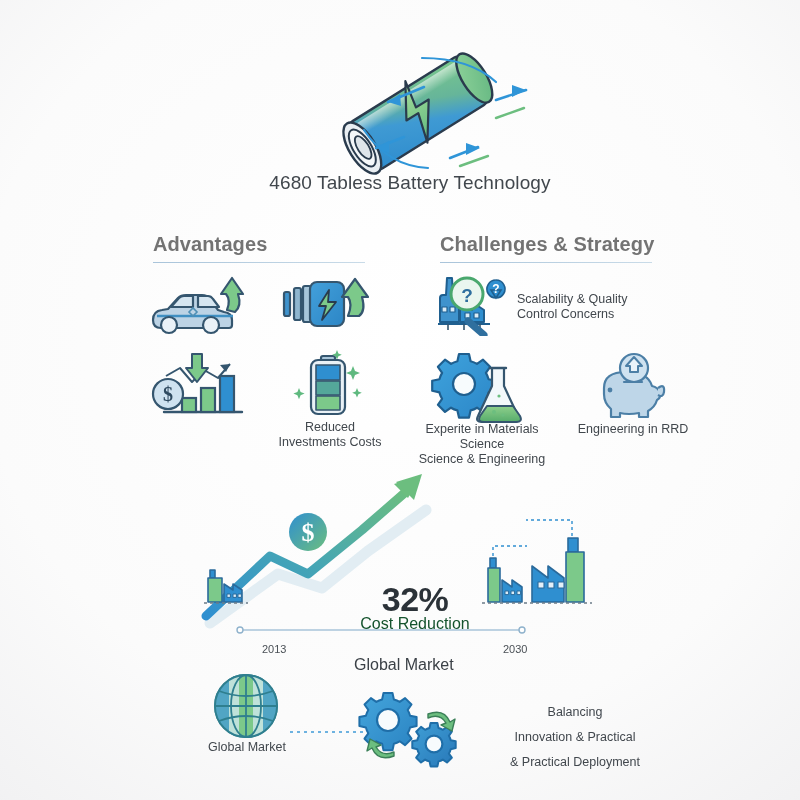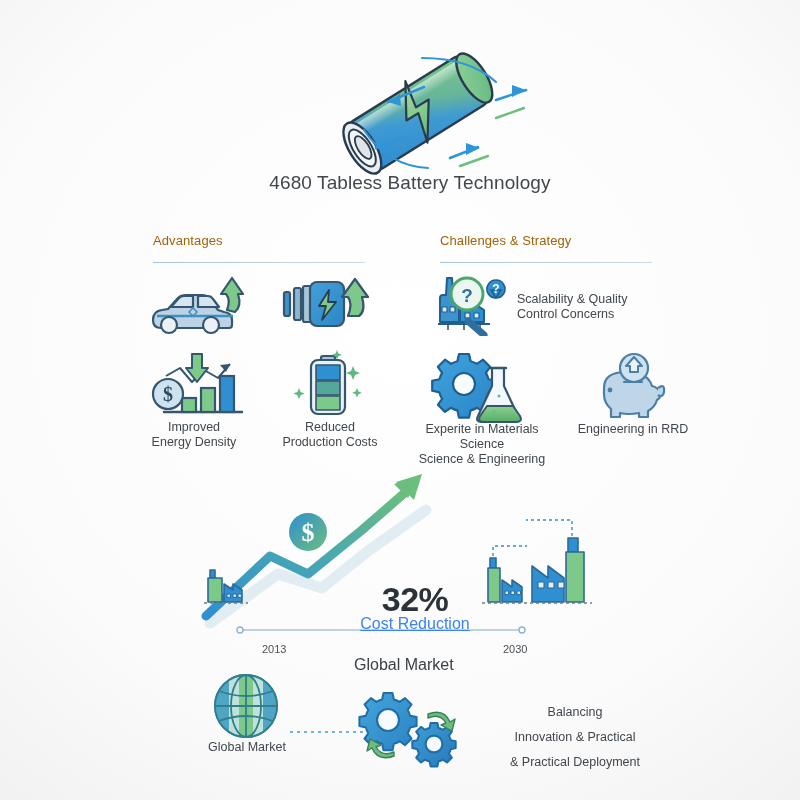--- a/index.html
+++ b/index.html
@@ -10,34 +10,34 @@
     color:#3b4147;
   }
   .stage{position:relative;width:800px;height:800px;margin-left:10px;}
   .abs{position:absolute;}
 
   
   .hero-battery{left:290px;top:42px;width:240px;height:140px;}
   .hero-title{left:0;top:172px;width:800px;text-align:center;font-size:19px;color:#41474d;letter-spacing:.1px;}
 
   
-  .col-head{font-size:13px;font-weight:400;color:#a16207;letter-spacing:.1px;}
+  .col-head{font-size:20px;font-weight:700;color:#737373;letter-spacing:.1px;}
   .col-rule{height:1px;background:linear-gradient(90deg,#a9c4da,#c9dbe8);}
   .head-adv{left:143px;top:233px;}
   .rule-adv{left:143px;top:262px;width:212px;}
   .head-chl{left:430px;top:233px;}
   .rule-chl{left:430px;top:262px;width:212px;}
 
   
   .cap{font-size:12.5px;line-height:15px;text-align:center;color:#41474d;}
   .cap-l{text-align:left;}
 
   
   .stat-num{font-size:34px;font-weight:700;color:#2b3238;letter-spacing:-.5px;text-align:center;}
-  .stat-lbl{font-size:16px;color:#3b82f6;text-align:center;text-decoration:underline;}
+  .stat-lbl{font-size:16px;color:#14532d;text-align:center;}
   .axis-year{font-size:11px;color:#4a5056;}
 
   .section-lbl{font-size:16px;color:#3b4147;}
   .balance{font-size:12.5px;line-height:25px;text-align:center;color:#41474d;}
 </style>
 </head>
 <body>
 
 <div class="stage">
 
@@ -168,24 +168,22 @@
       </g>
       <g fill="#5fb97f">
         <path d="M68 18 l2 5 l5 2 l-5 2 l-2 5 l-2 -5 l-5 -2 l5 -2 z"></path>
         <path d="M14 40 l1.6 4 l4 1.6 l-4 1.6 l-1.6 4 l-1.6 -4 l-4 -1.6 l4 -1.6 z"></path>
         <path d="M72 40 l1.4 3.4 l3.4 1.4 l-3.4 1.4 l-1.4 3.4 l-1.4 -3.4 l-3.4 -1.4 l3.4 -1.4 z"></path>
         <path d="M52 2 l1.4 3.4 l3.4 1.4 l-3.4 1.4 l-1.4 3.4 l-1.4 -3.4 l-3.4 -1.4 l3.4 -1.4 z"></path>
       </g>
     </svg>
   </div>
 
-  <div class="abs cap" style="left:128px;top:420px;width:112px;white-space:pre-line;">Improved
-Energy Density</div>
   <div class="abs cap" style="left:262px;top:420px;width:116px;white-space:pre-line;">Reduced
-Production Costs</div>
+Investments Costs</div>
 
   <div class="abs" style="left:424px;top:274px;width:84px;height:62px;">
     <svg width="84" height="62" viewBox="0 0 84 62">
       <g stroke="#1f5f8f" stroke-width="2" stroke-linejoin="round">
         <path d="M6 48 V24 q0 -3 3 -3 h3 l1 -17 h5 l1 17 h3 q3 0 3 3 v24 z" fill="#3f93cd"></path>
         <path d="M26 48 V28 l12 8 V28 l12 8 V48 z" fill="#2f8fd0"></path>
         <rect x="8" y="33" width="5" height="5" fill="#d9ecf7" stroke-width="1.2"></rect>
         <rect x="16" y="33" width="5" height="5" fill="#d9ecf7" stroke-width="1.2"></rect>
         <rect x="31" y="39" width="5" height="5" fill="#d9ecf7" stroke-width="1.2"></rect>
         <rect x="40" y="39" width="5" height="5" fill="#d9ecf7" stroke-width="1.2"></rect>

